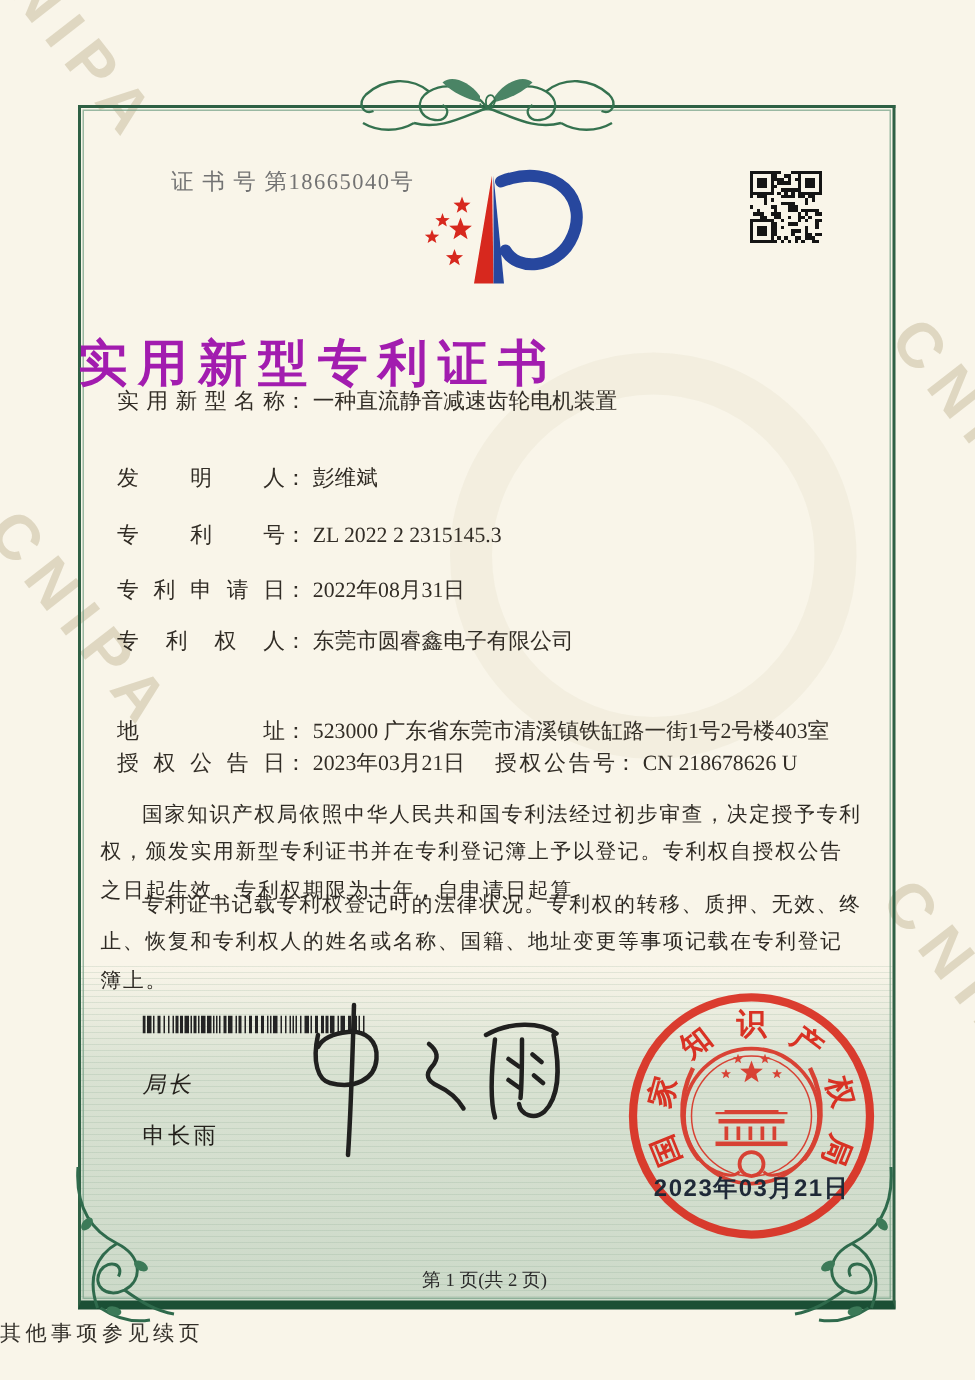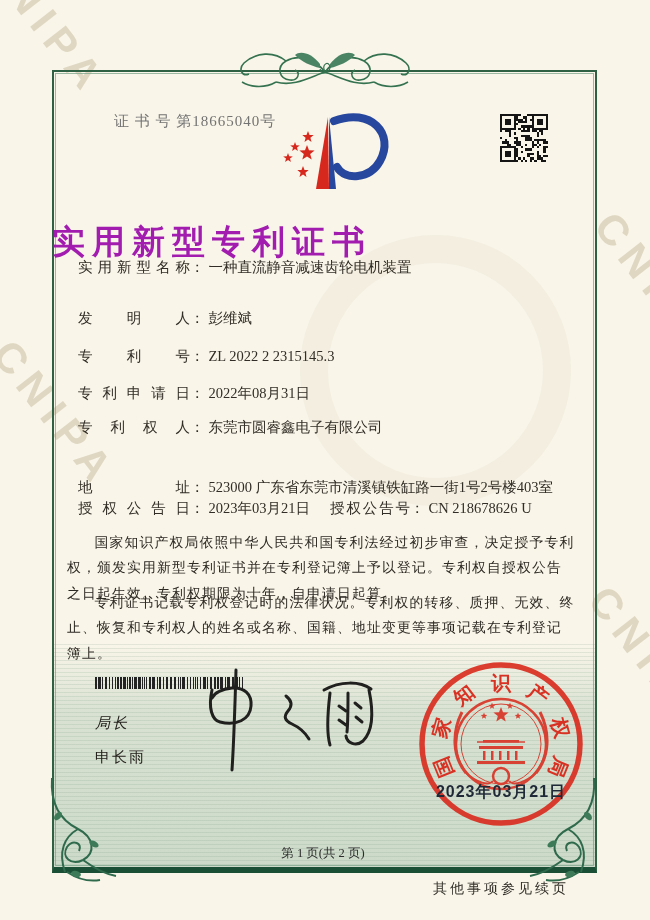--- a/index.html
+++ b/index.html
@@ -29,21 +29,21 @@
   .f-label{display:inline-block;width:112px;text-align:justify;text-align-last:justify;vertical-align:top;}
   .f-colon{display:inline-block;padding-right:4px;}
   .pair2{position:absolute;left:252px;top:0;}
   .pair2 .f-label{width:80px;}
   .para{position:absolute;left:67px;width:508px;font-size:13.8px;line-height:1.84;
       letter-spacing:1.2px;color:#2e2a24;text-indent:2em;z-index:3;margin:0;}
   .officer{position:absolute;left:95px;font-size:15px;color:#24211c;z-index:3;
       font-family:"Liberation Sans","DejaVu Sans",sans-serif;letter-spacing:2px;}
   .page-info{position:absolute;left:52px;top:845px;width:542px;text-align:center;font-size:12.5px;
       color:#2b2b2b;z-index:3;}
-  .continuation{position:absolute;left:0;top:880px;width:569px;text-align:right;font-size:14px;
+  .continuation{position:absolute;left:0;top:880px;width:569px;text-align:left;font-size:14px;
       letter-spacing:3px;color:#33302a;z-index:3;}
   
   .seal{position:absolute;left:415px;top:658px;width:172px;height:172px;z-index:4;opacity:.95;}
   .seal .char{position:absolute;font-size:20px;font-weight:bold;color:#d9291b;
       font-family:"Liberation Serif","DejaVu Serif",serif;}
   .seal-date{position:absolute;left:0;top:124px;width:172px;text-align:center;font-size:16px;
       font-weight:bold;color:#16203０;color:#162030;letter-spacing:1px;z-index:5;
       font-family:"Liberation Sans","DejaVu Sans",sans-serif;}
   svg{display:block;}
 </style>

